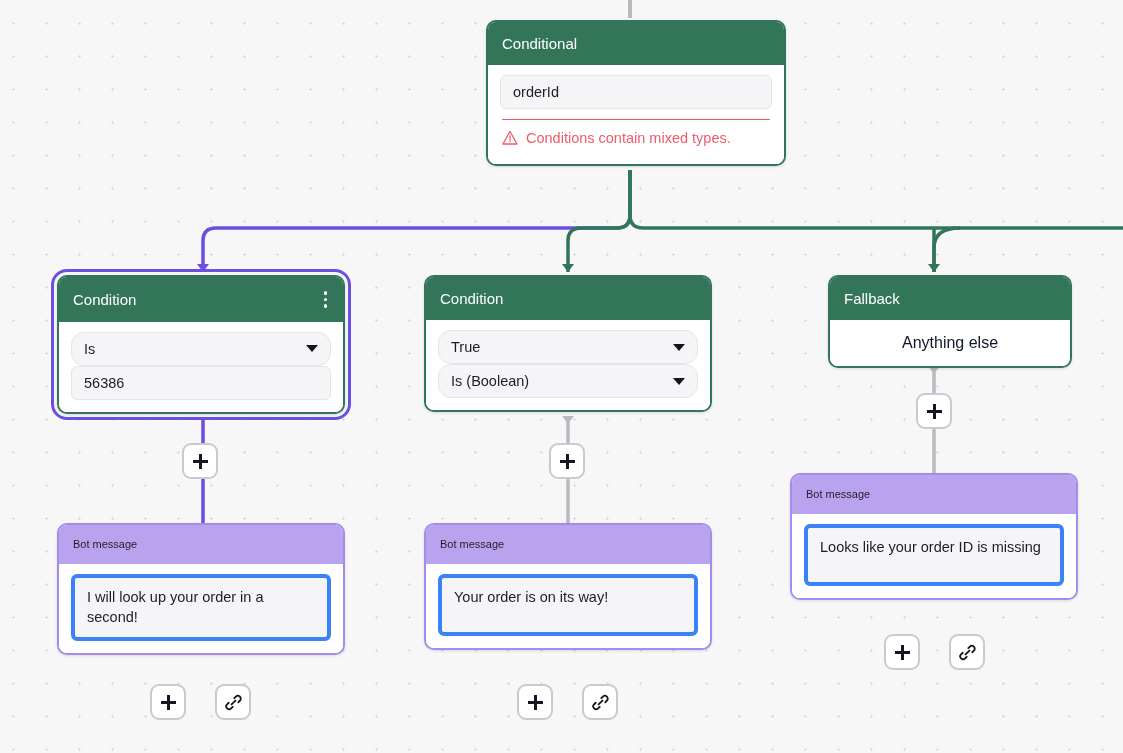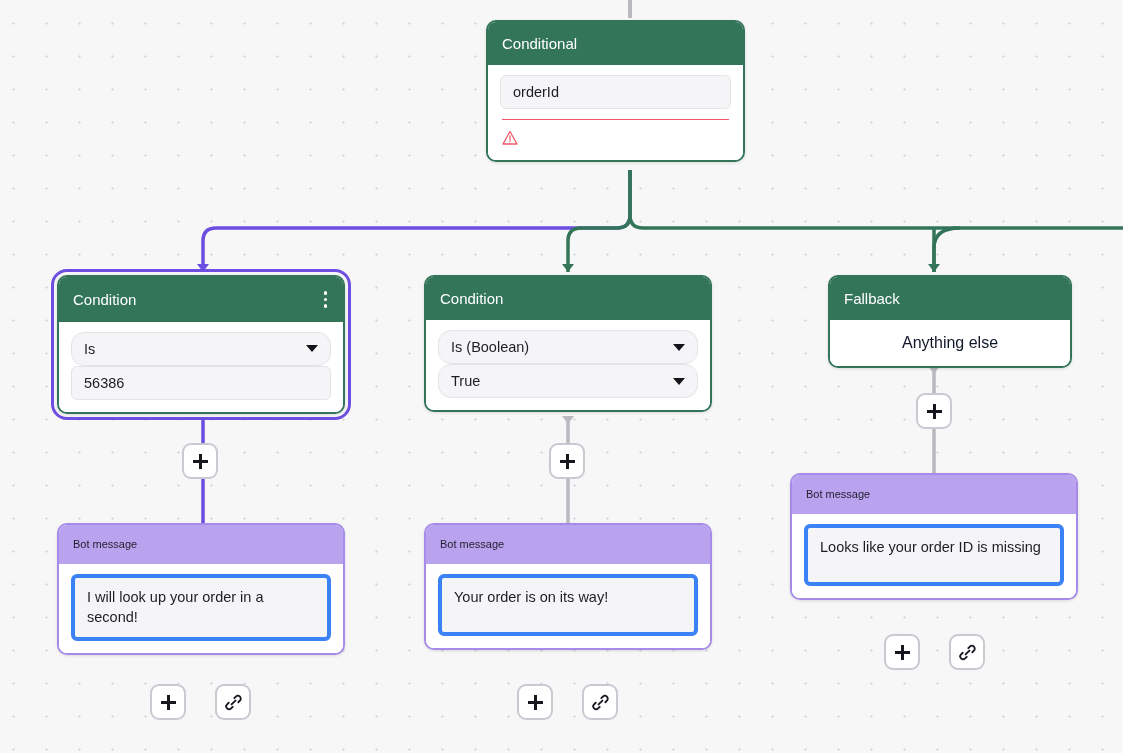--- a/index.html
+++ b/index.html
@@ -107,35 +107,36 @@
 
     <path d="M203,420 L203,530" stroke="#6c4ee0" stroke-width="3.5" fill="none"></path>
 
     <path d="M568,420 L568,530" stroke="#b9b9c0" stroke-width="3.5" fill="none"></path>
     <polygon points="568,424 562,416 574,416" fill="#b9b9c0"></polygon>
 
     <path d="M934,370 L934,478" stroke="#b9b9c0" stroke-width="3.5" fill="none"></path>
     <polygon points="934,374 928,366 940,366" fill="#b9b9c0"></polygon>
   </svg>
 
-  <div class="node node-green" style="left:486px;top:20px;width:259px;">
+  <div class="node node-green" style="left:486px;top:20px;width:300px;">
     <div class="hdr-green">
       <span class="hdr-title">Conditional</span>
     </div>
     <div class="body-white">
       <div class="field">
         <span>orderId</span>
       </div>
       <div class="err-sep"></div>
       <div class="err">
         <svg width="16" height="16" viewBox="0 0 16 16">
           <path d="M8 1.5 L15 14 L1 14 Z" fill="none" stroke="#ef5a6a" stroke-width="1.3" stroke-linejoin="round"></path>
           <path d="M8 6 L8 10" stroke="#ef5a6a" stroke-width="1.3" stroke-linecap="round"></path>
           <circle cx="8" cy="11.8" r="0.75" fill="#ef5a6a"></circle>
         </svg>
+        <span>Conditions contain mixed types.</span>
       </div>
     </div>
   </div>
 
   <div class="node node-green selected" style="left:57px;top:275px;width:288px;">
     <div class="hdr-green">
       <span class="hdr-title">Condition</span>
       <span class="dots">
           <i></i>
           <i></i>
@@ -151,26 +152,26 @@
         <span>56386</span>
       </div>
     </div>
   </div>
 
   <div class="node node-green" style="left:424px;top:275px;width:288px;">
     <div class="hdr-green">
       <span class="hdr-title">Condition</span>
     </div>
     <div class="body-white">
+      <div class="field select mt8">
+        <span>True</span>
+        <span class="caret"></span>
+      </div>
       <div class="field select">
         <span>Is (Boolean)</span>
-        <span class="caret"></span>
-      </div>
-      <div class="field select mt8">
-        <span>True</span>
         <span class="caret"></span>
       </div>
     </div>
   </div>
 
   <div class="node node-green" style="left:828px;top:275px;width:244px;">
     <div class="hdr-green">
       <span class="hdr-title">Fallback</span>
     </div>
     <div class="fallback-body">Anything else</div>

